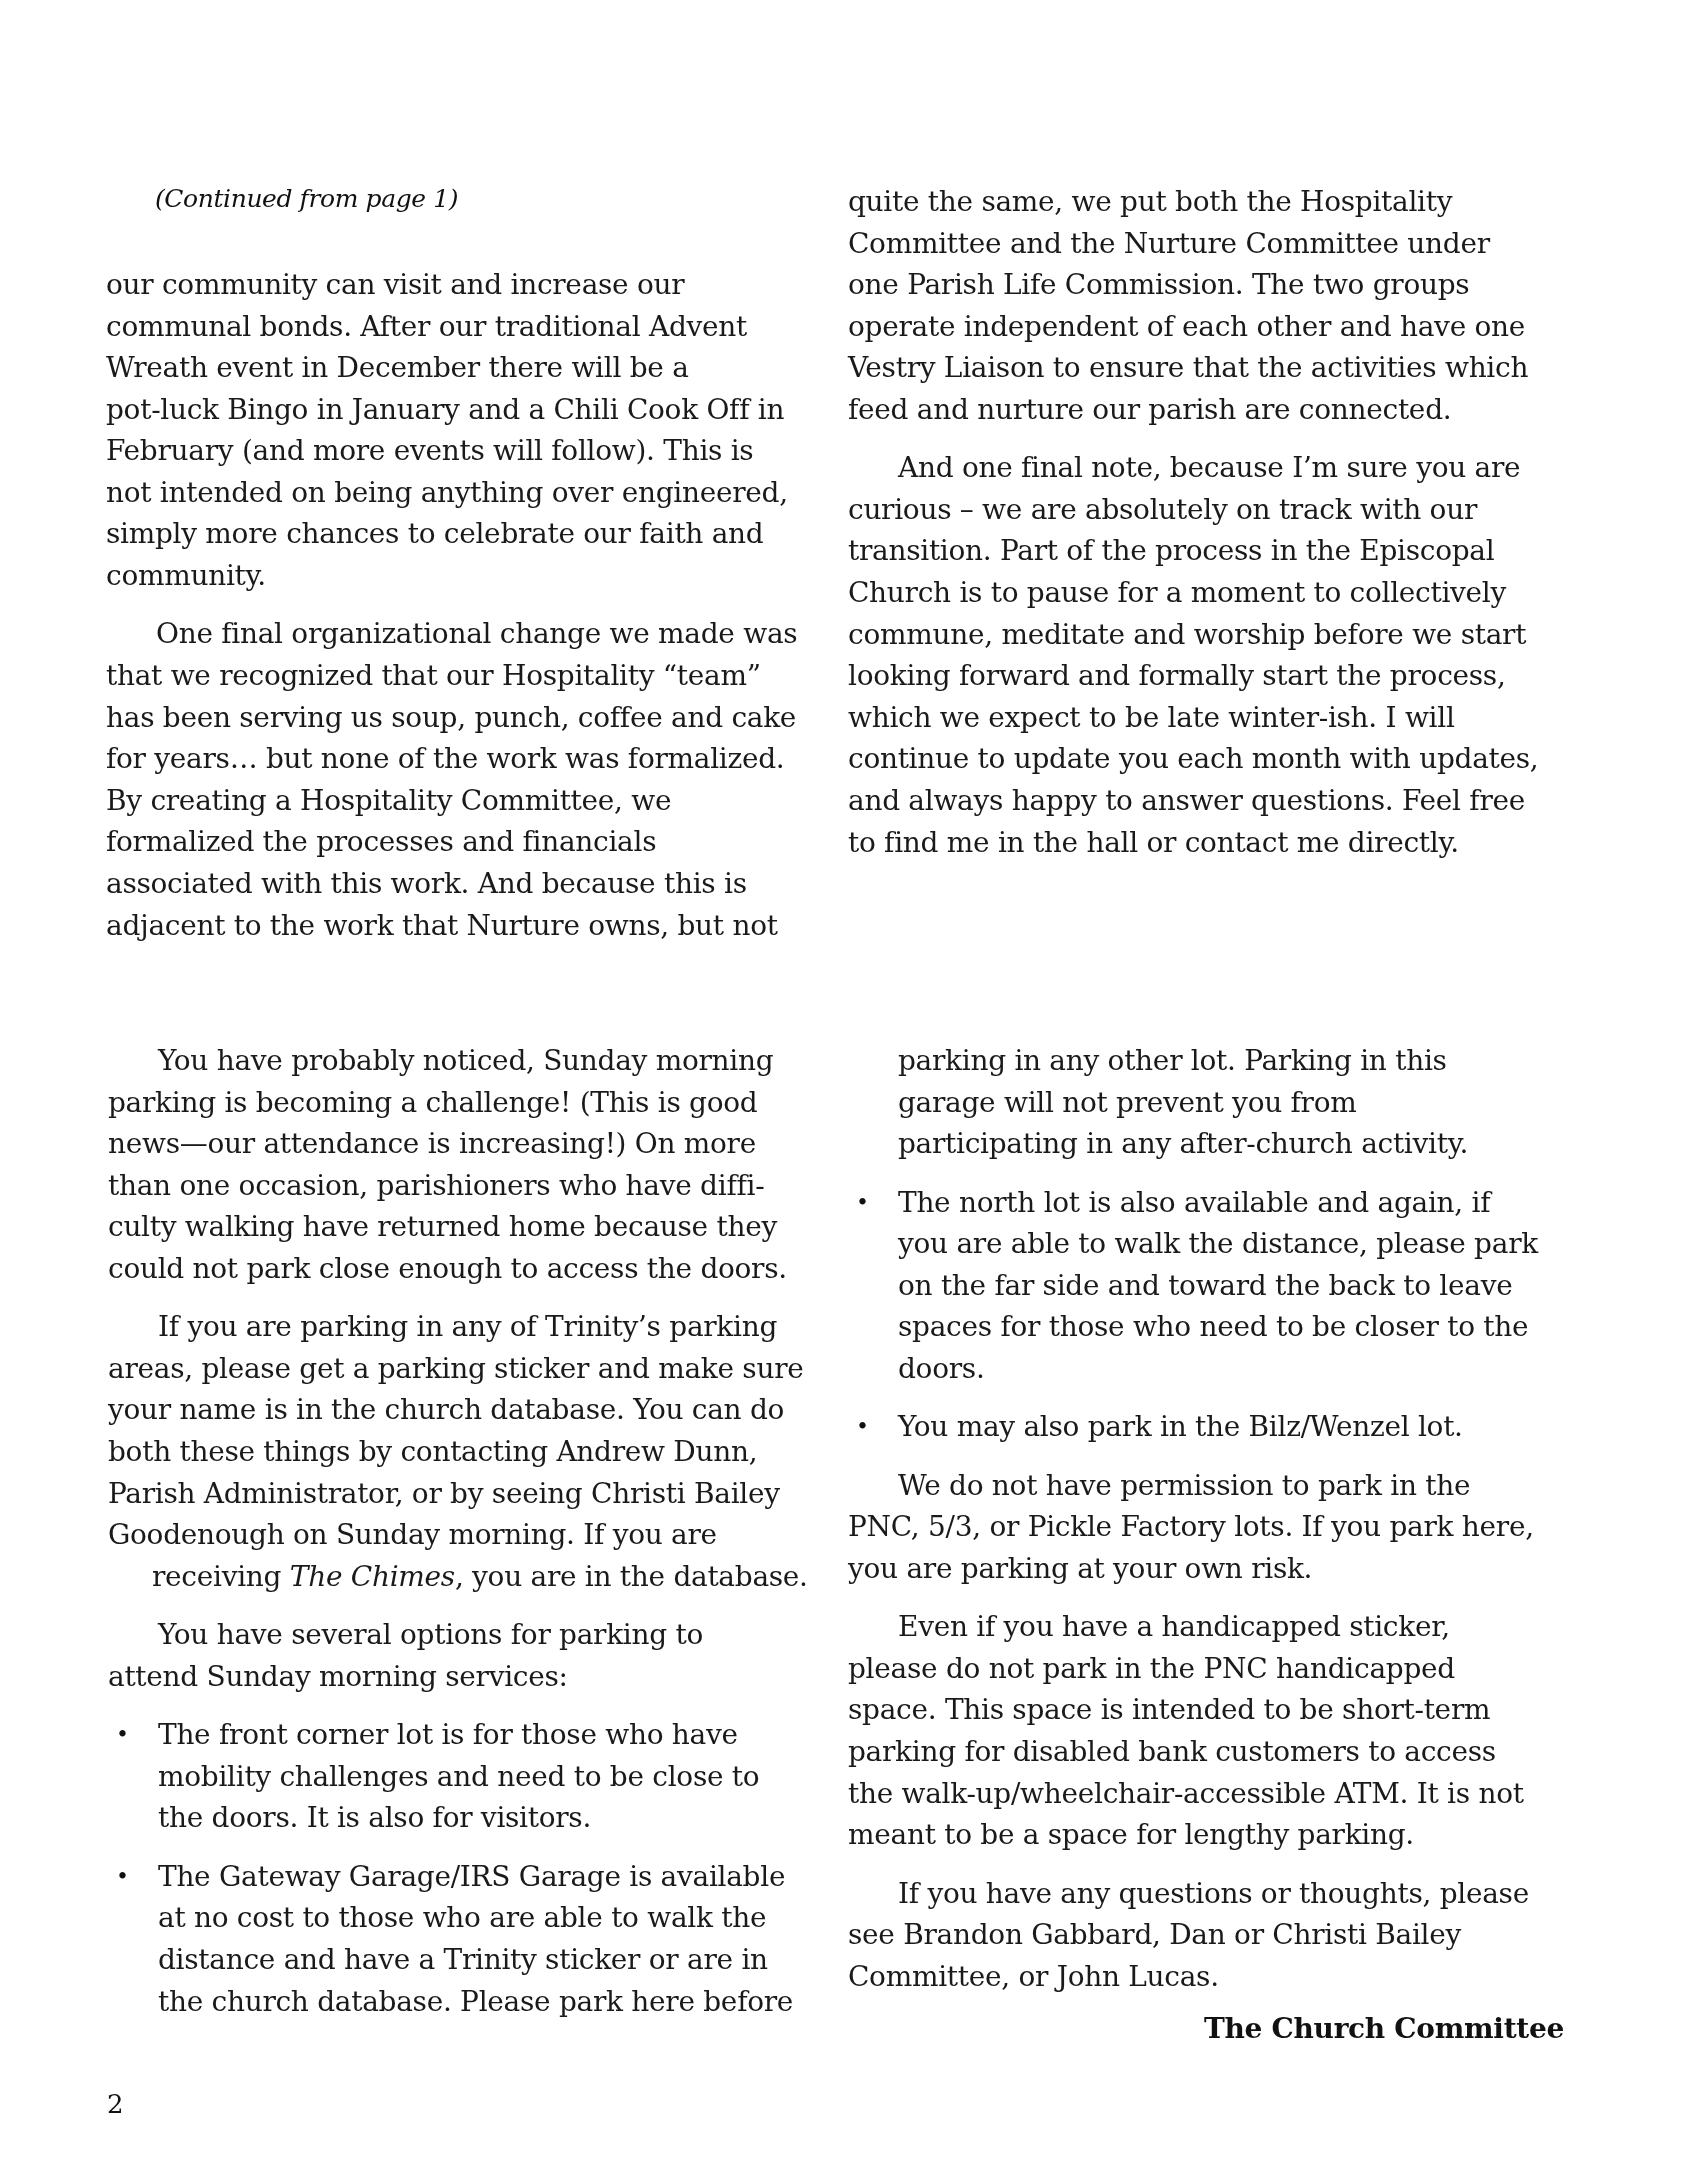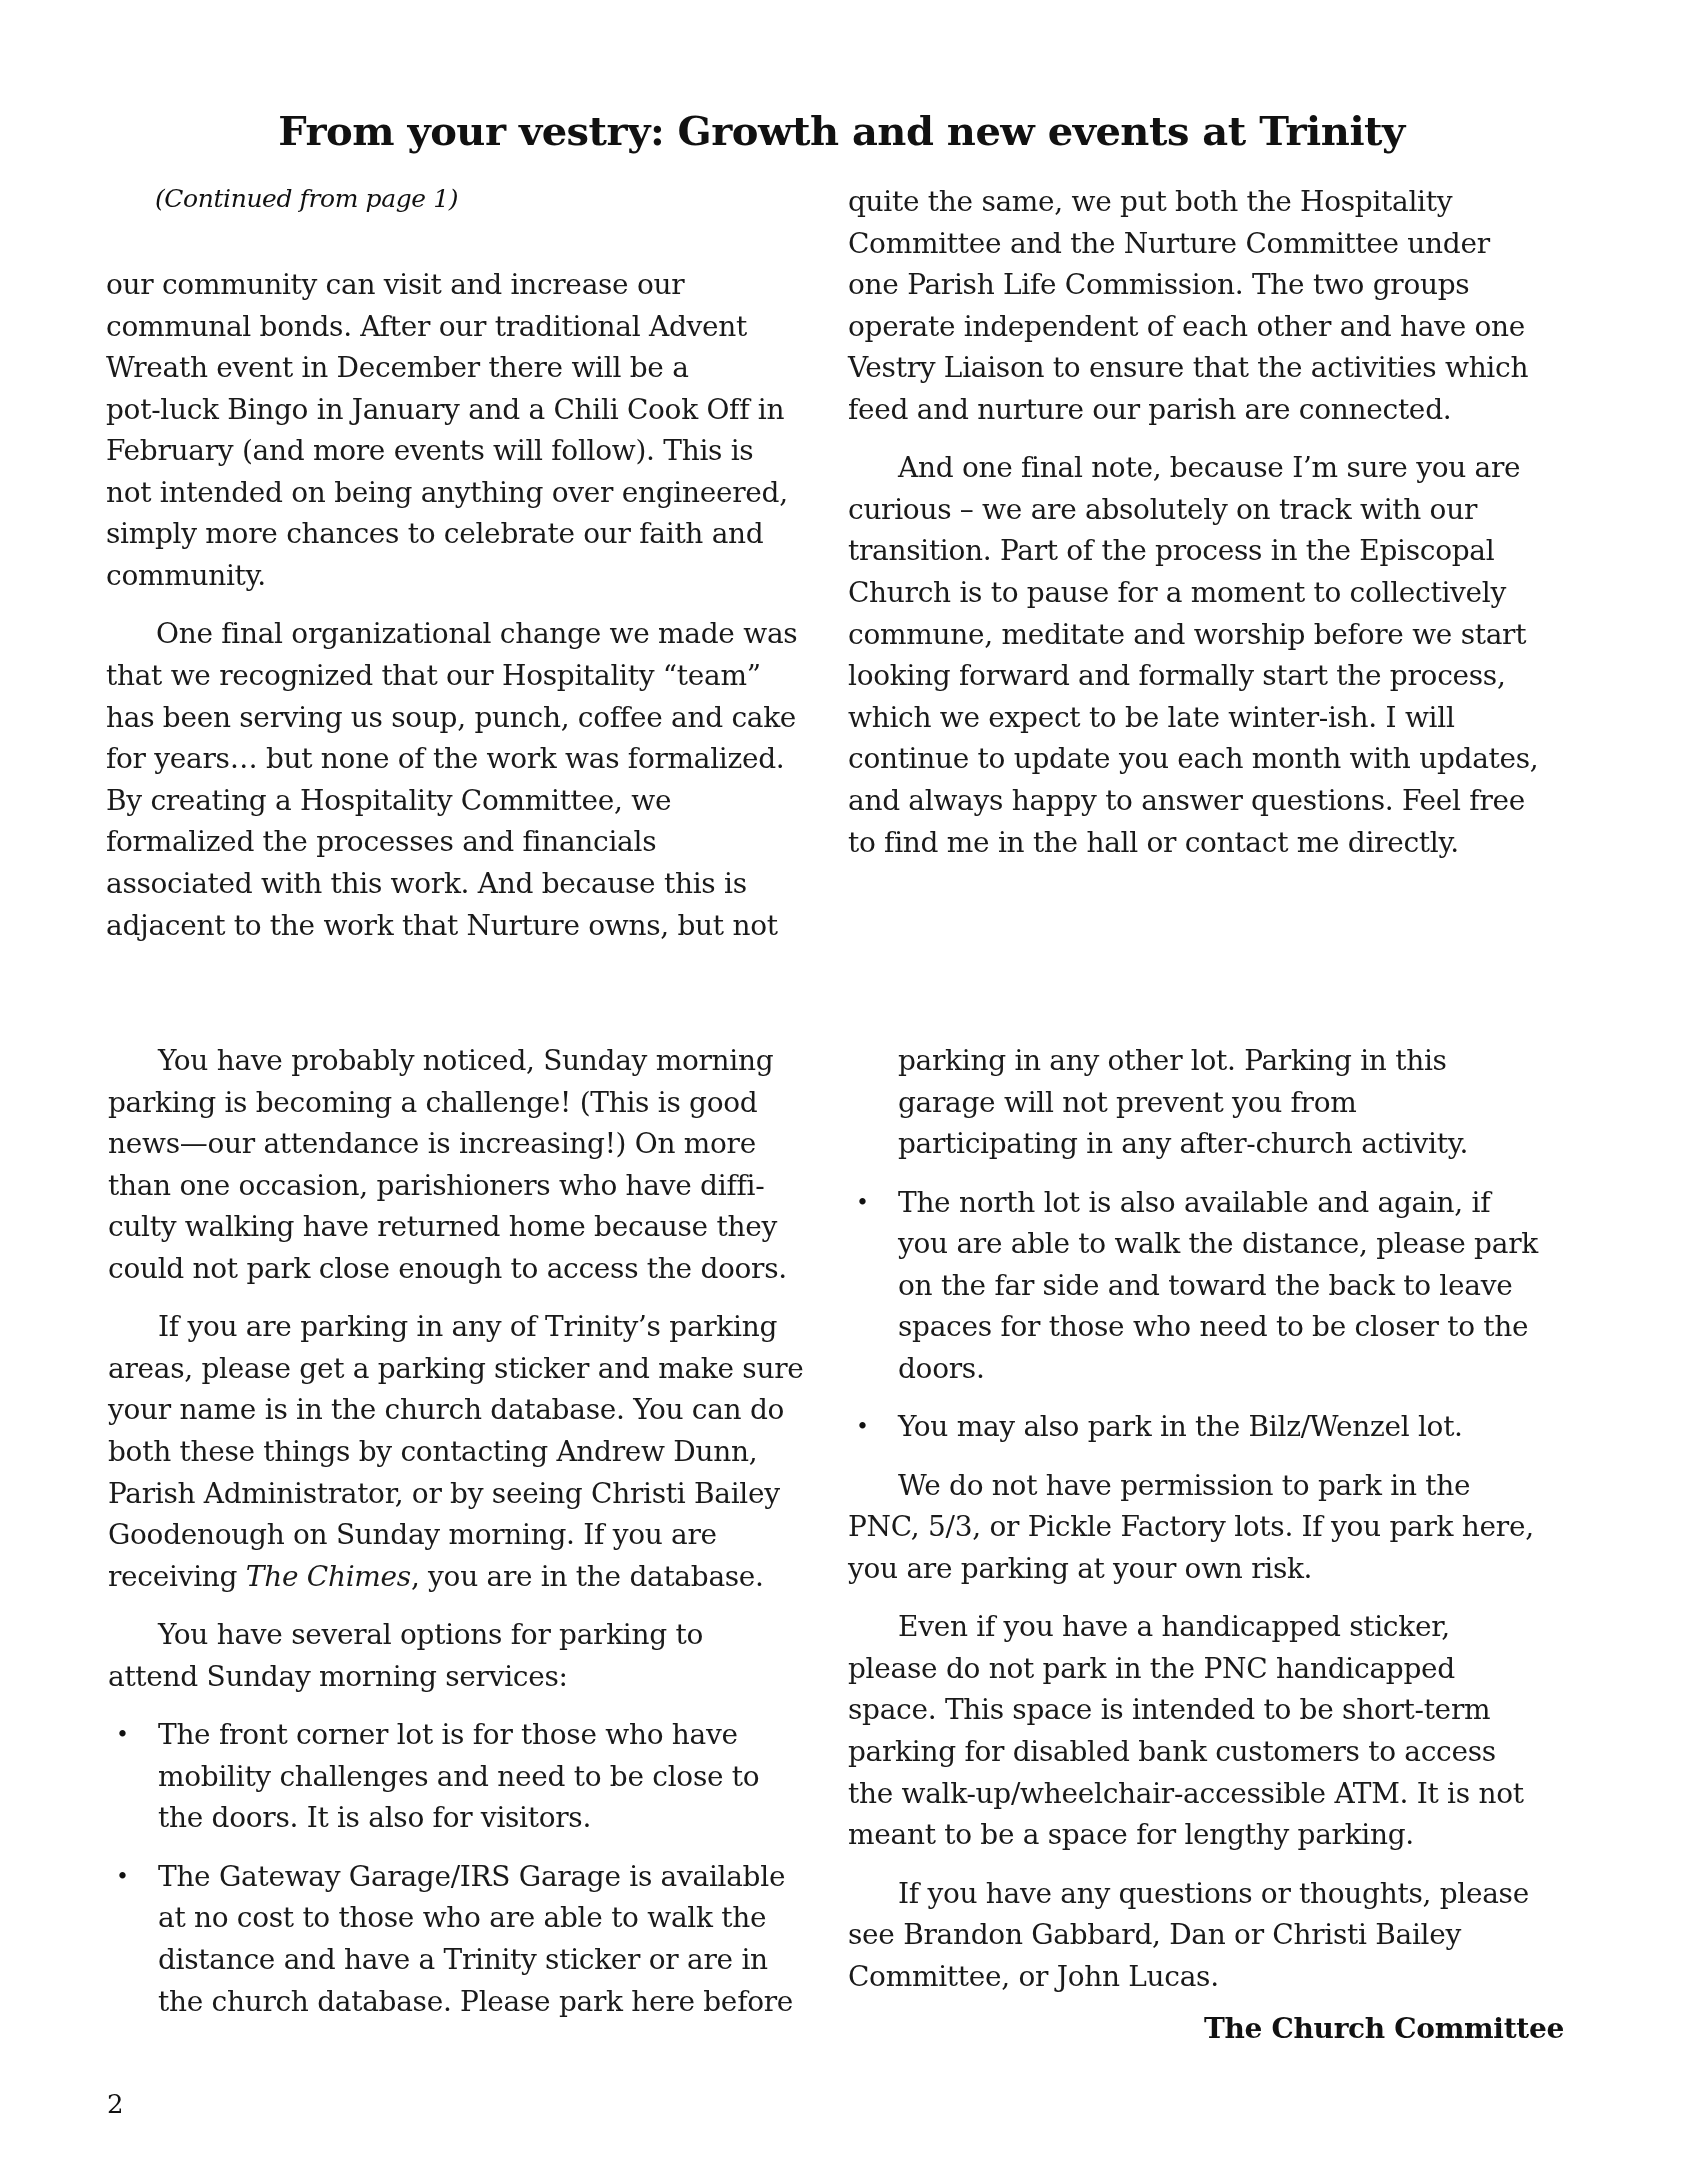--- a/index.html
+++ b/index.html
@@ -16,21 +16,20 @@
   .cont-note { position: absolute; font-style: italic; font-size: 25px; white-space: nowrap; letter-spacing: -0.4px; }
   .byline { position: absolute; font-weight: bold; font-size: 28px; white-space: nowrap; letter-spacing: -0.3px; }
   .bullet { position: absolute; font-size: 22px; line-height: 42px; }
   .pagenum { position: absolute; left: 107px; top: 2089px; font-size: 26px; }
 </style>
 </head>
 <body>
 
 <div class="page">
 
-  <div class="headline" style="top:107px;">From your vestry: Growth and new events at Trinity</div>
 
   <div class="cont-note" style="left:155px; top:184px;">(Continued from page 1)</div>
 
   <div class="col" style="left:106px; top:264px;">
     <div class="line" style="top:0px">our community can visit and increase our</div>
     <div class="line" style="top:42px">communal bonds. After our traditional Advent</div>
     <div class="line" style="top:83px">Wreath event in December there will be a</div>
     <div class="line" style="top:125px">pot-luck Bingo in January and a Chili Cook Off in</div>
     <div class="line" style="top:166px">February (and more events will follow). This is</div>
     <div class="line" style="top:208px">not intended on being anything over engineered,</div>
@@ -74,21 +73,21 @@
     <div class="line" style="top:125px">than one occasion, parishioners who have diffi-</div>
     <div class="line" style="top:166px">culty walking have returned home because they</div>
     <div class="line" style="top:208px">could not park close enough to access the doors.</div>
 
     <div class="line" style="top:266px; left:50px">If you are parking in any of Trinity’s parking</div>
     <div class="line" style="top:308px">areas, please get a parking sticker and make sure</div>
     <div class="line" style="top:349px">your name is in the church database. You can do</div>
     <div class="line" style="top:391px">both these things by contacting Andrew Dunn,</div>
     <div class="line" style="top:433px">Parish Administrator, or by seeing Christi Bailey</div>
     <div class="line" style="top:474px">Goodenough on Sunday morning. If you are</div>
-    <div class="line" style="top:516px"><span style="white-space: pre;">receiving </span><span class="italic" style="white-space: pre;">The Chimes</span><span style="white-space: pre;">, you are in the database.</span></div>
+    <div class="line" style="top:516px"><span style="white-space: pre; margin-left: 44px;">receiving </span><span class="italic" style="white-space: pre;">The Chimes</span><span style="white-space: pre;">, you are in the database.</span></div>
 
     <div class="line" style="top:574px; left:50px">You have several options for parking to</div>
     <div class="line" style="top:616px">attend Sunday morning services:</div>
 
     <div class="bullet" style="top:674px; left:8px">•</div>
     <div class="line" style="top:674px; left:50px">The front corner lot is for those who have</div>
     <div class="line" style="top:716px; left:50px">mobility challenges and need to be close to</div>
     <div class="line" style="top:757px; left:50px">the doors. It is also for visitors.</div>
 
     <div class="bullet" style="top:816px; left:8px">•</div>

